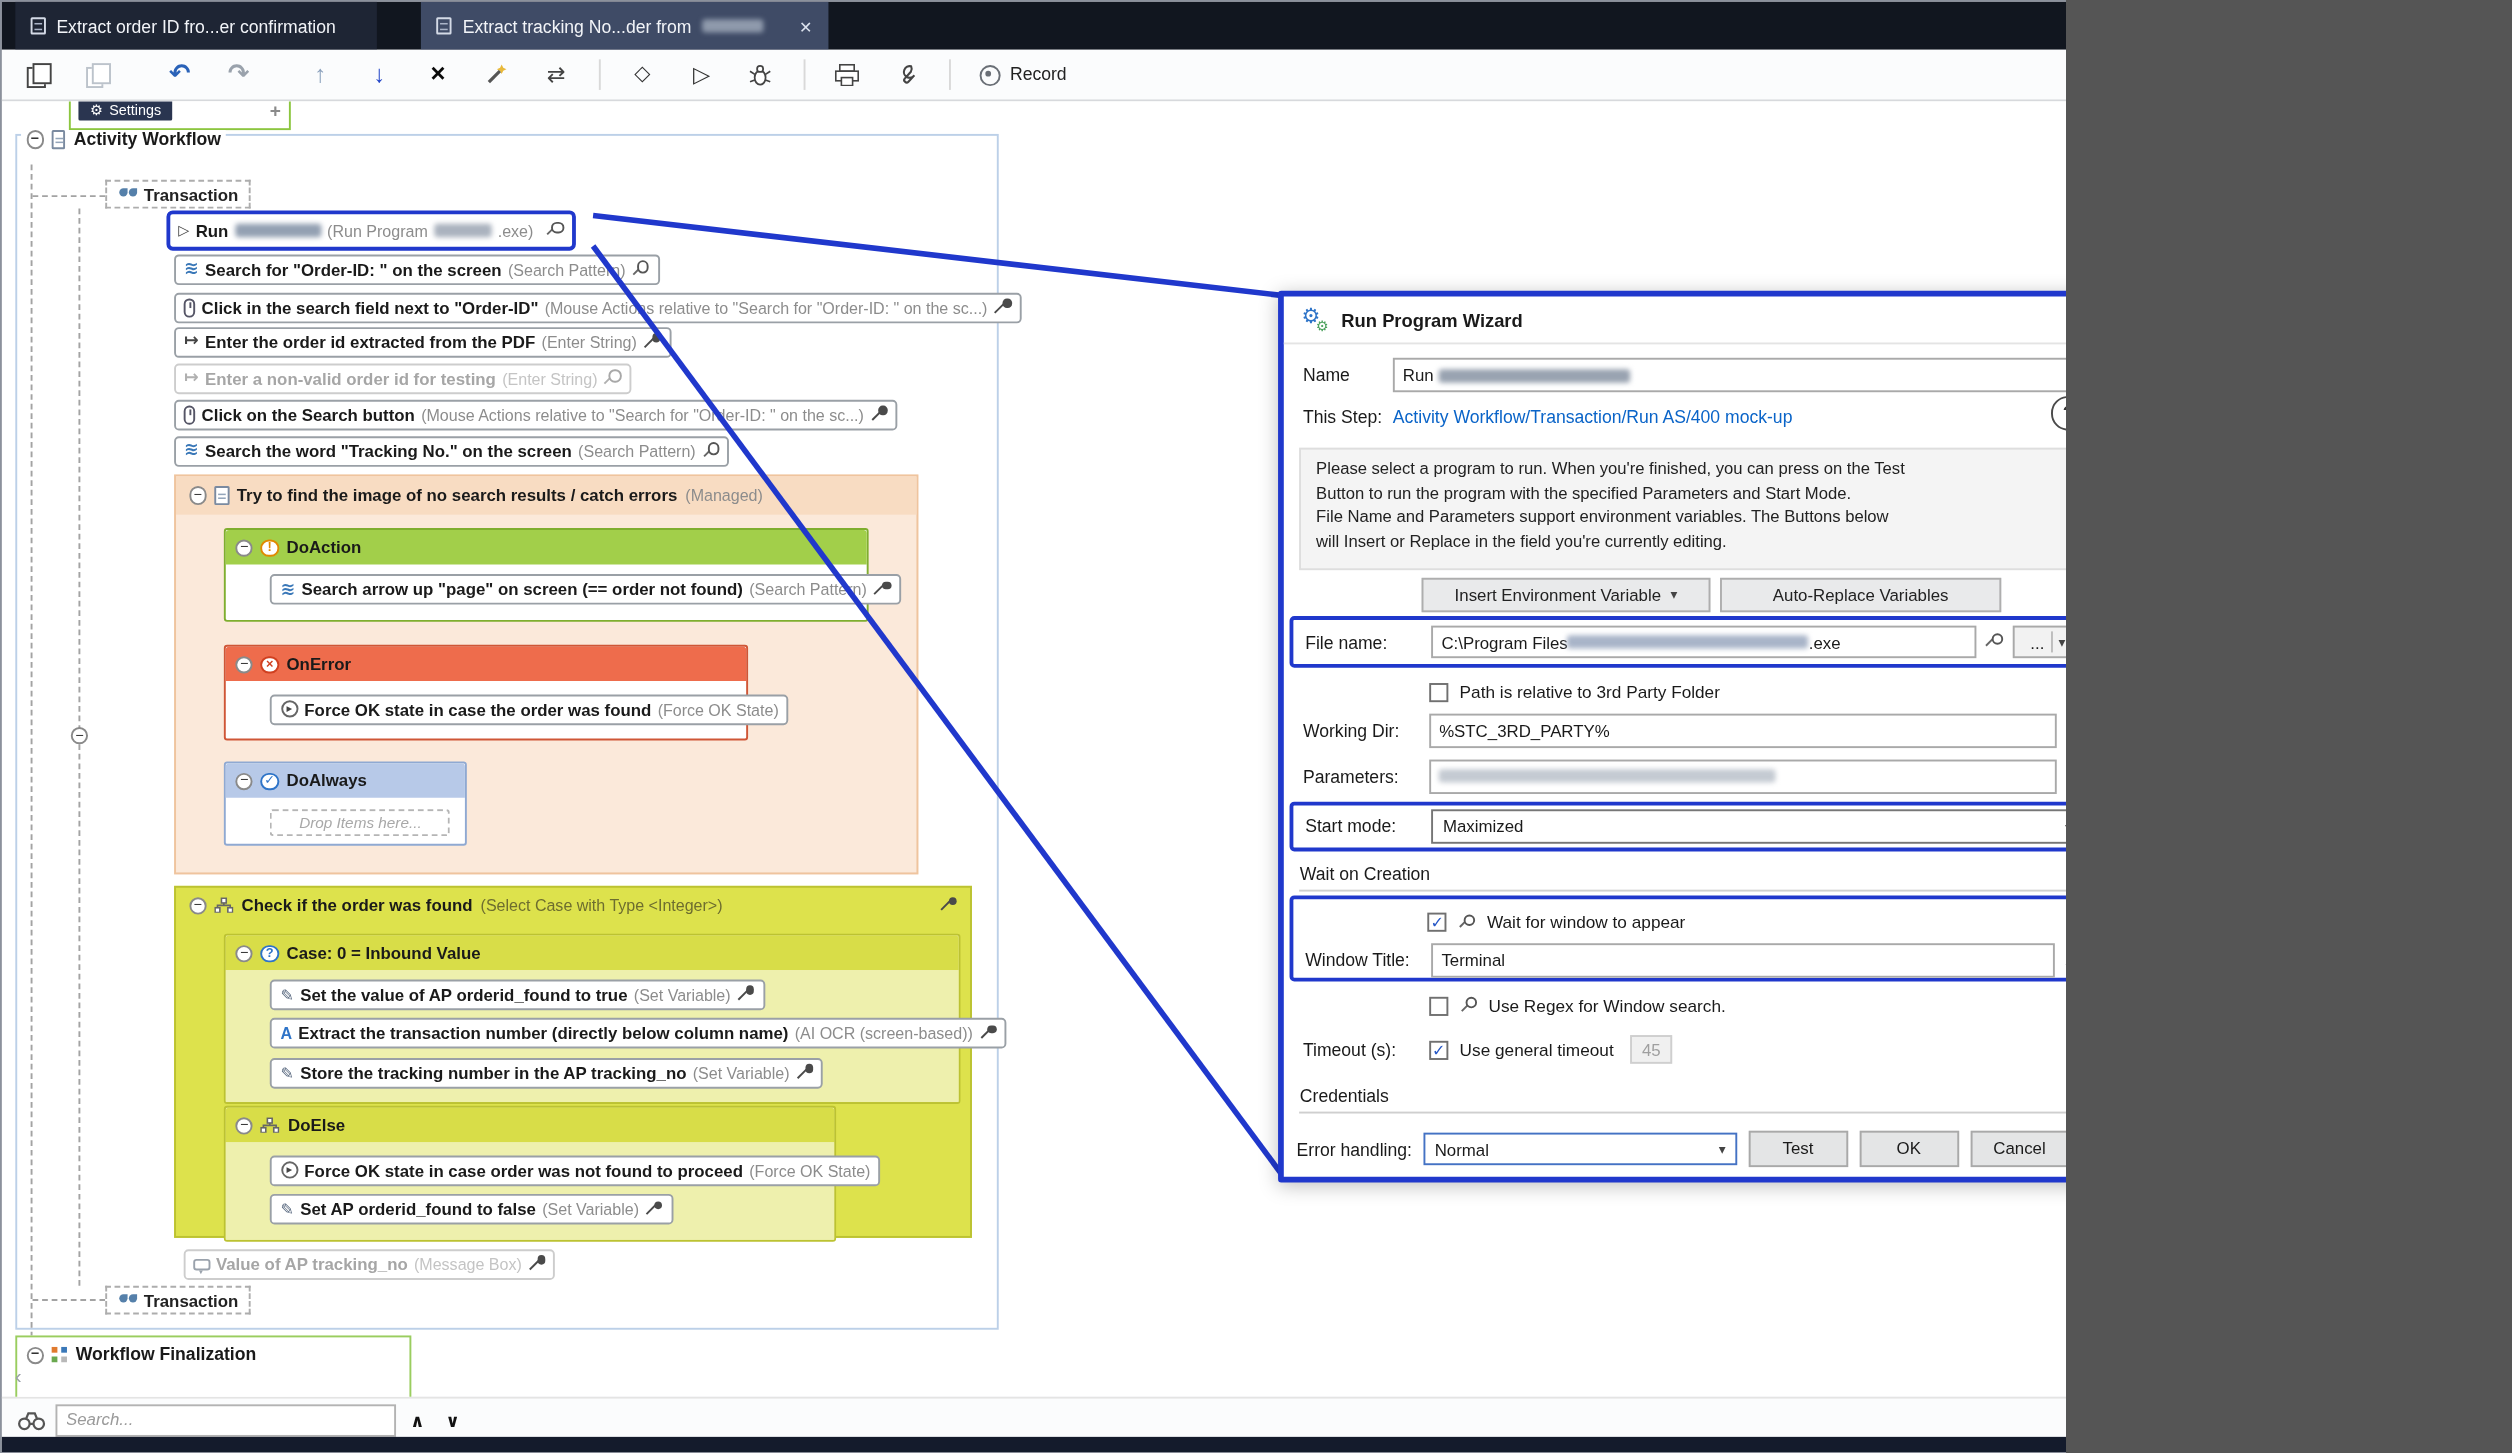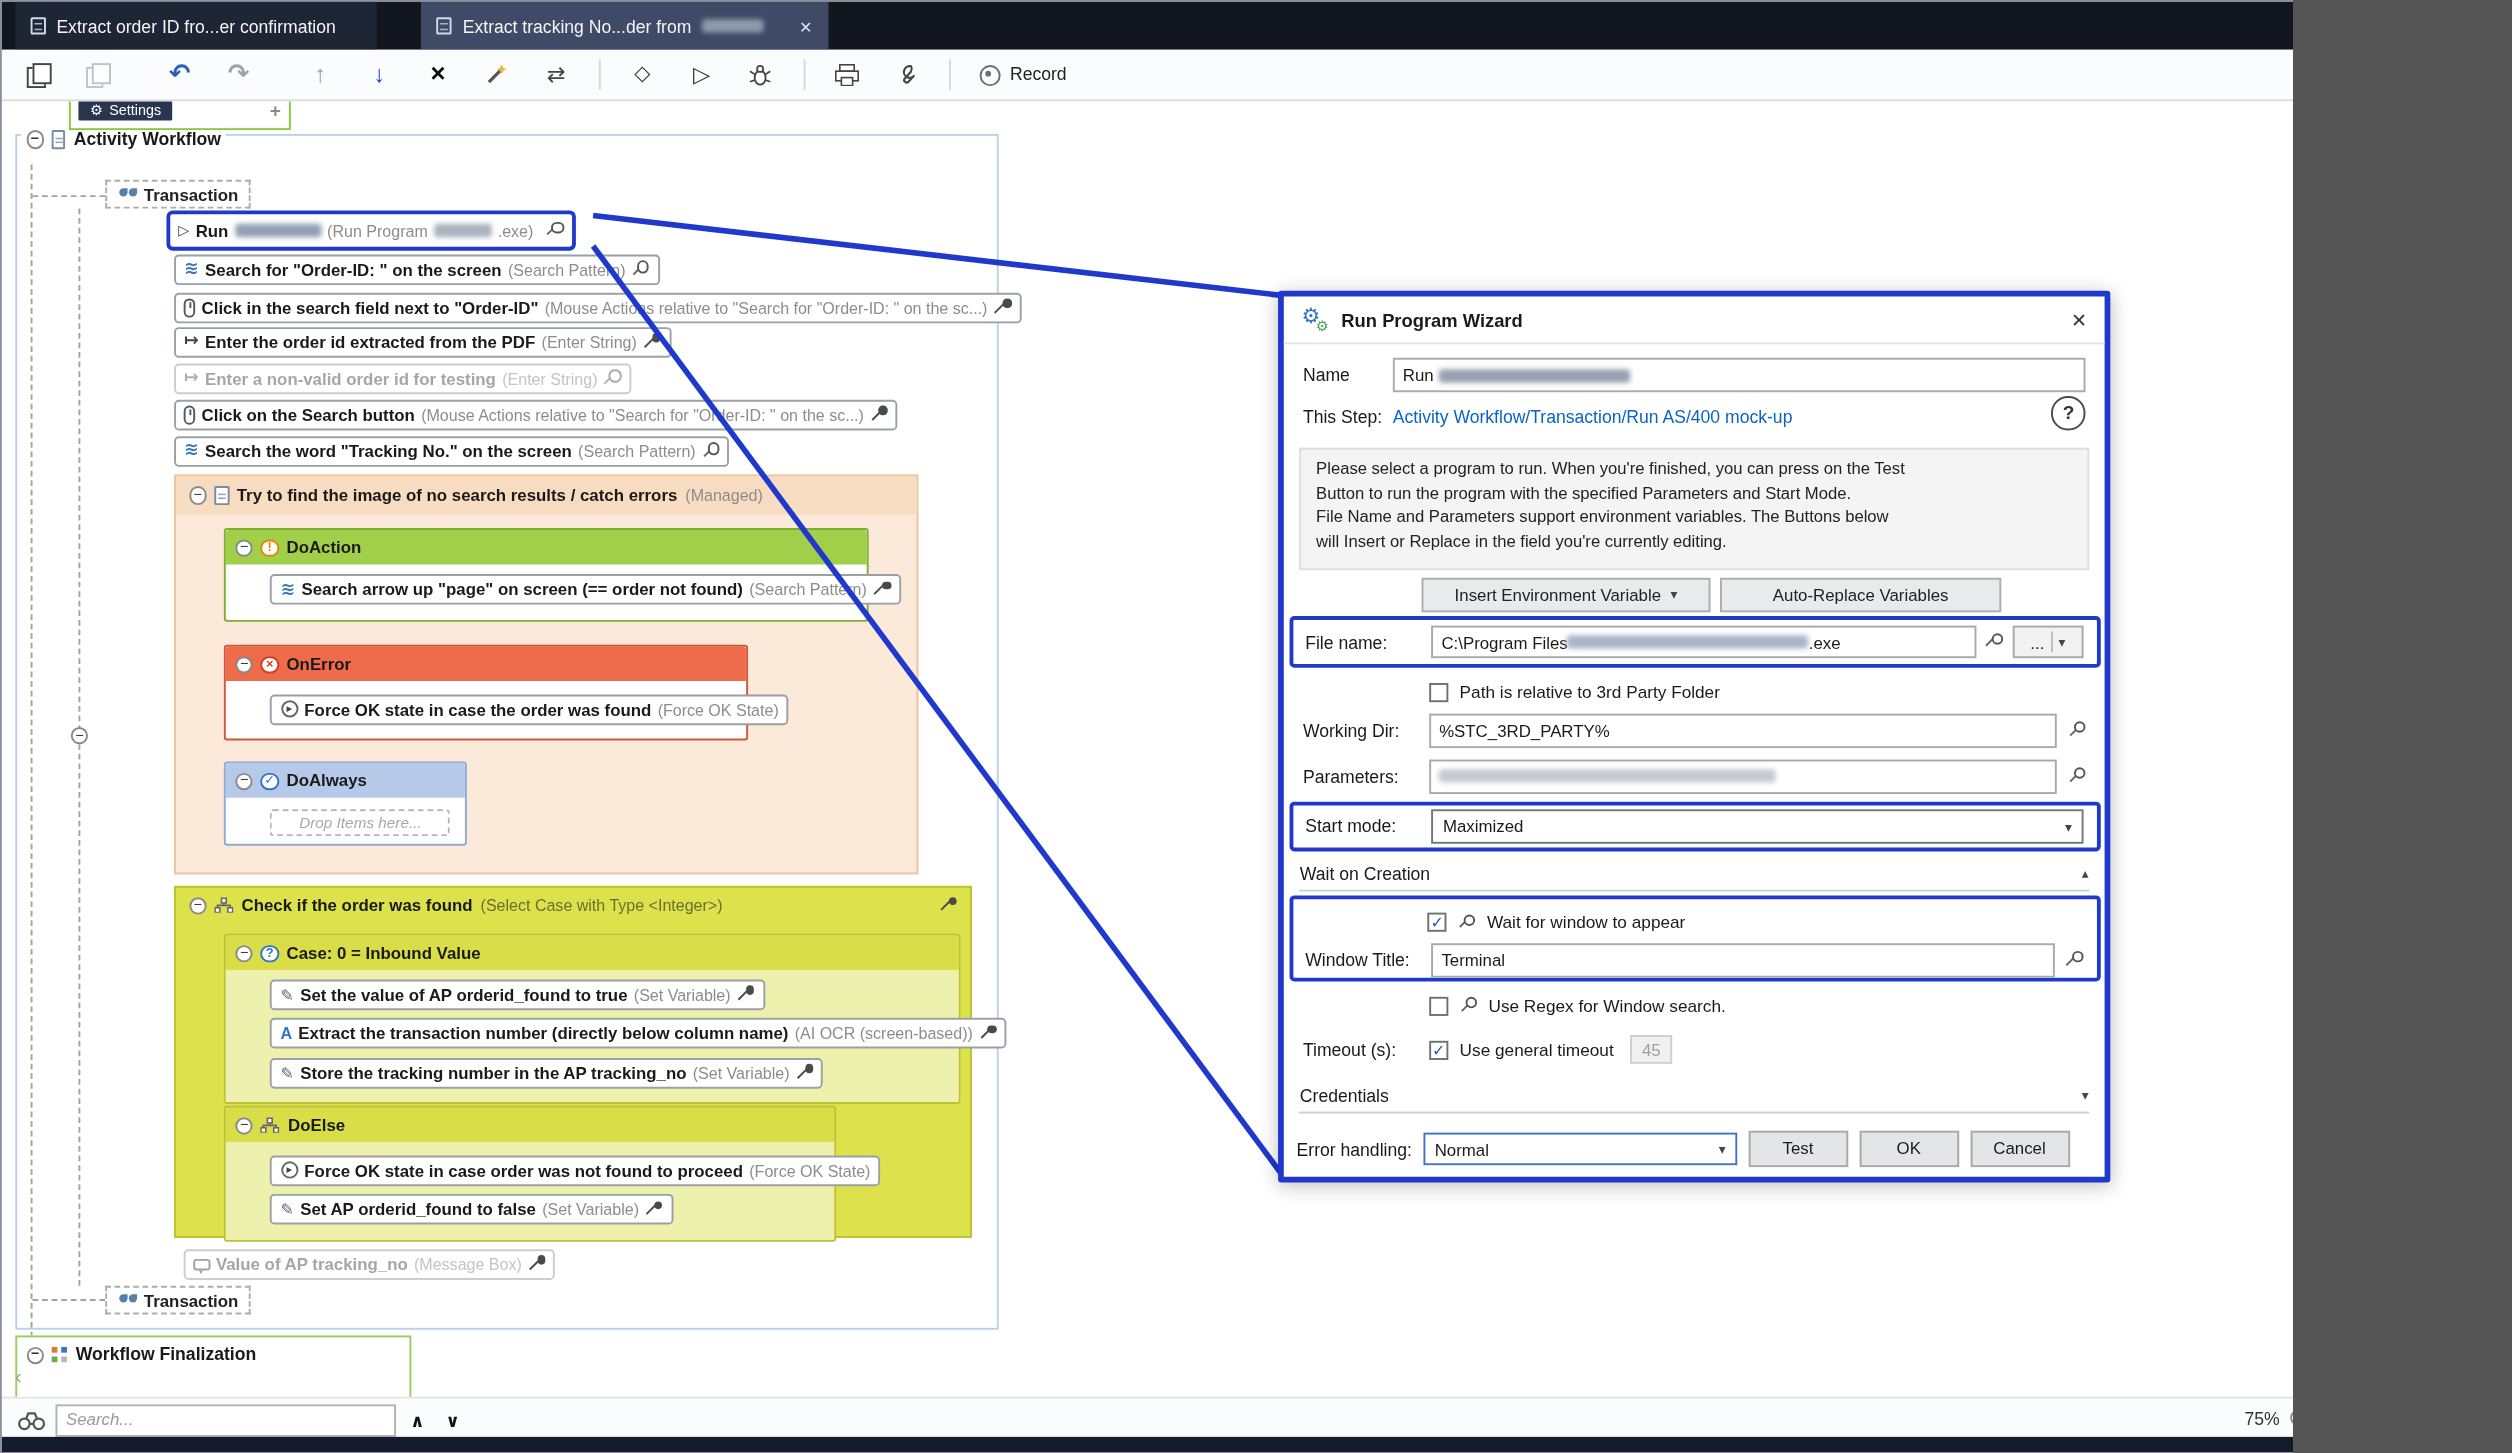--- a/index.html
+++ b/index.html
@@ -1,17 +1,17 @@
 <!DOCTYPE html>
 <html style="font-size:13.4px"><head>
 <meta charset="utf-8">
 <style>
 *{box-sizing:border-box}
 html,body{margin:0;padding:0;background:#555}
-.viewport{position:relative;width:2293px;height:1454px;overflow:hidden;background:#fff}
+.viewport{position:relative;width:2066px;height:1454px;overflow:hidden;background:#fff}
 .scale{position:absolute;left:0;top:0;width:1313px;height:760px;transform:scale(1.91327);transform-origin:0 0;font-family:"Liberation Sans","DejaVu Sans",sans-serif;color:#1a1a1a}
 .window{position:absolute;inset:0;border:0.8px solid #8b919c;background:#fff}
 
 
 .tabstrip{position:absolute;left:0;top:0;width:100%;height:25px;background:#11161f;display:flex;align-items:stretch}
 .tab{display:flex;align-items:center;gap:5.9px;padding:0 8.4px;font-size:9.2px;color:#f2f4f8;white-space:nowrap;overflow:hidden}
 .tab.inactive{background:#1e2534;width:189px;margin-left:6.7px}
 .tab.active{background:#3f4b66;width:213px;margin-left:23.4px}
 .tabdoc{width:7.5px;height:9.2px;border:0.8px solid #d4dae6;border-radius:0.8px;flex:none;background-image:linear-gradient(#aab4c8,#aab4c8),linear-gradient(#aab4c8,#aab4c8);background-size:4.2px 0.8px;background-repeat:no-repeat;background-position:0.8px 2.5px,0.8px 5px}
 .tab .close{margin-left:auto;font-size:8.4px;color:#dde3ee}

